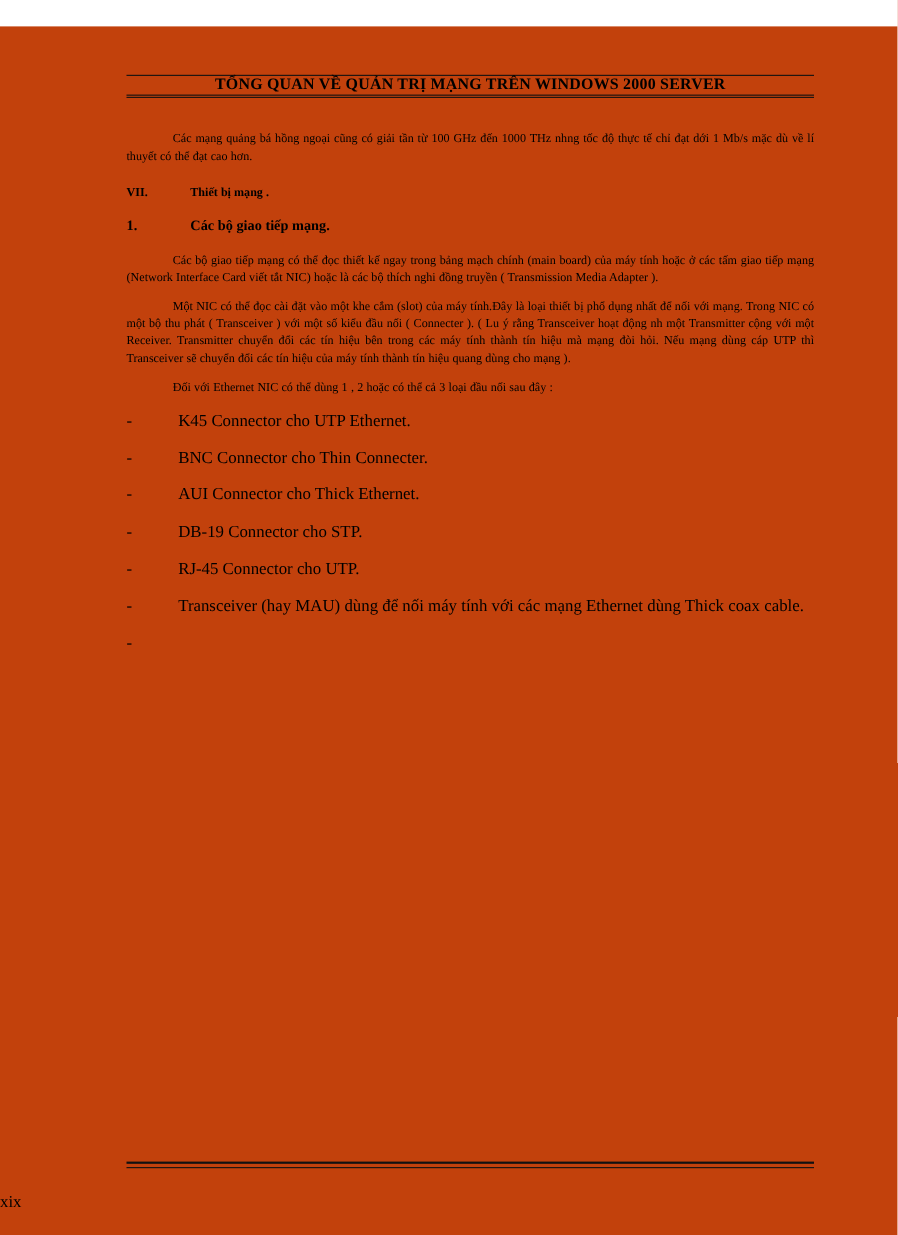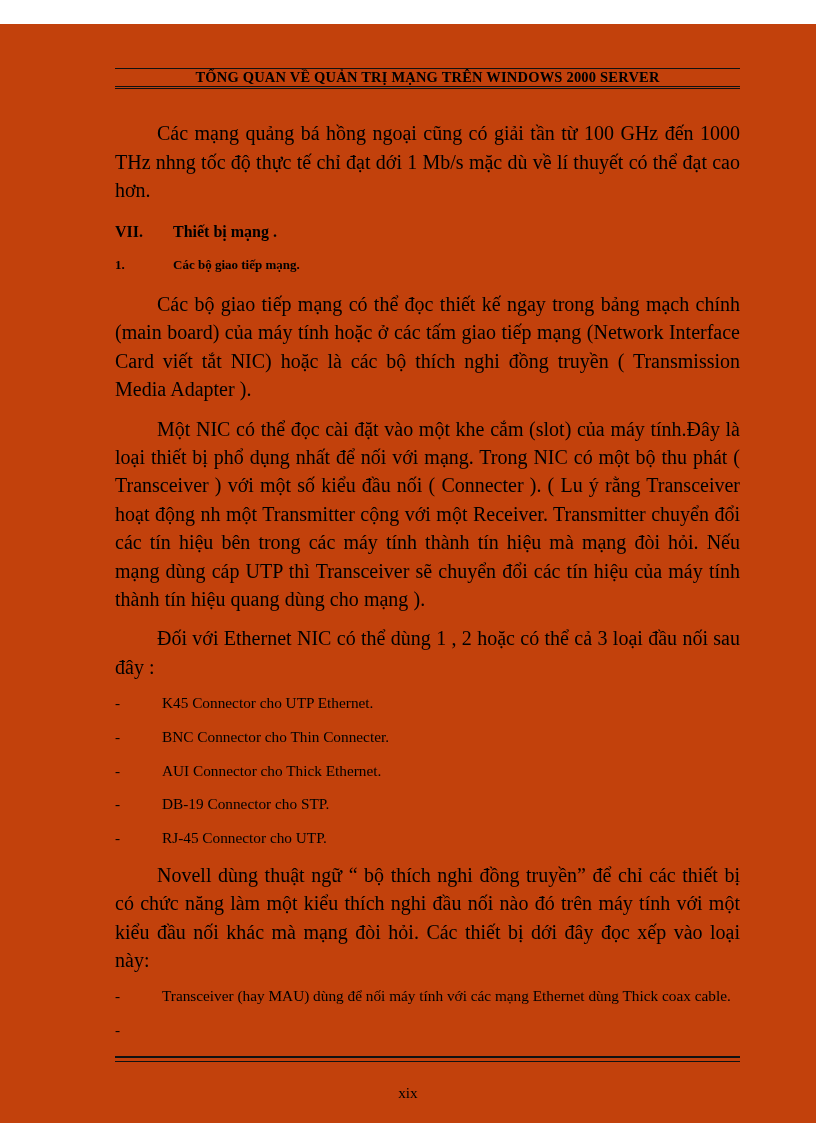--- a/index.html
+++ b/index.html
@@ -47,32 +47,32 @@
     border-top: 1px solid #111;
     width: 625px;
     margin: 0;
   }
   .header-rule-bottom2 {
     border-top: 1px solid #111;
     width: 625px;
     margin: 1px 0 0 0;
   }
   p.para {
-    font-size: 20px;
+    font-size: 11px;
     line-height: 1.42;
     text-align: justify;
     margin: 0 0 11px 0;
     text-indent: 42px;
     word-spacing: 0.2px;
   }
   .spacer-top {
     height: 30px;
   }
   h2.section {
-    font-size: 16px;
+    font-size: 11px;
     font-weight: bold;
     margin: 18px 0 14px 0;
     line-height: 1.3;
   }
   h2.section .num {
     display: inline-block;
     width: 58px;
   }
   h3.subsection {
     font-size: 13px;
@@ -114,21 +114,20 @@
     left: 115px;
     top: 1037px;
     width: 625px;
     border-top: 1px solid #111;
   }
   .page-number {
     position: absolute;
     left: 0;
     top: 1060px;
     width: 816px;
-    text-align: center;
     font-size: 15.3px;
   }
   .bottom-edge {
     position: absolute;
     left: 0;
     top: 1112px;
     width: 816px;
     border-top: 1px dotted #d8d8d8;
   }
 </style>
@@ -169,21 +168,20 @@
       <li><span class="dash">-</span><span>BNC Connector cho Thin Connecter.</span></li>
       <li><span class="dash">-</span><span>AUI Connector cho Thick Ethernet.</span></li>
     </ul>
 
 
     <ul class="dashlist">
       <li><span class="dash">-</span><span>DB-19 Connector cho STP.</span></li>
       <li><span class="dash">-</span><span>RJ-45 Connector cho UTP.</span></li>
     </ul>
 
-    <p class="para">Novell dùng thuật ngữ “ bộ thích nghi đồng   truyền” để chỉ các thiết bị có chức năng làm một kiểu thích nghi đầu nối nào đó trên máy tính với một kiểu đầu nối khác mà mạng đòi hỏi. Các thiết bị dới   đây đọc   xếp vào loại này:</p>
 
     <ul class="dashlist">
       <li><span class="dash">-</span><span>Transceiver (hay MAU) dùng để nối máy tính với các mạng Ethernet dùng Thick coax cable.</span></li>
       <li><span class="dash">-</span></li>
     </ul>
 
   </div>
 
   <div class="footer-rule"></div>
   <div class="footer-rule2"></div>

